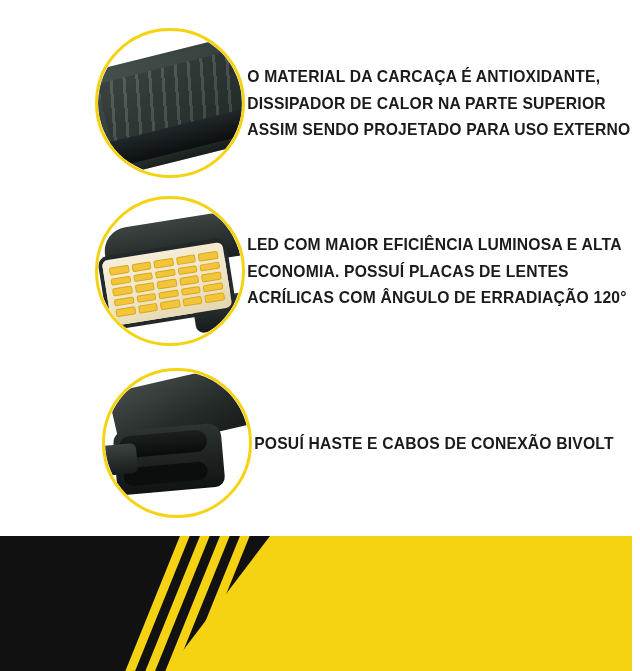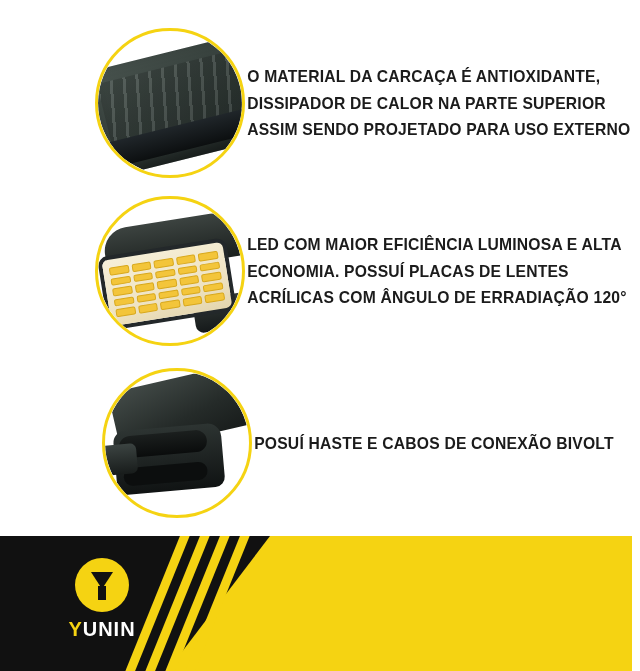--- a/index.html
+++ b/index.html
@@ -340,19 +340,15 @@
   </div>
 
   <div class="footer">
     <div class="footer-black"></div>
     <div class="stripes">
       <span></span>
         <span></span>
         <span></span>
         <span></span>
     </div>
-    <div class="logo">
-      <div class="logo-badge"></div>
-      <div class="logo-text"><span class="y">Y</span><span>UNIN</span></div>
-    </div>
   </div>
 
 </div>
 
 </body></html>

